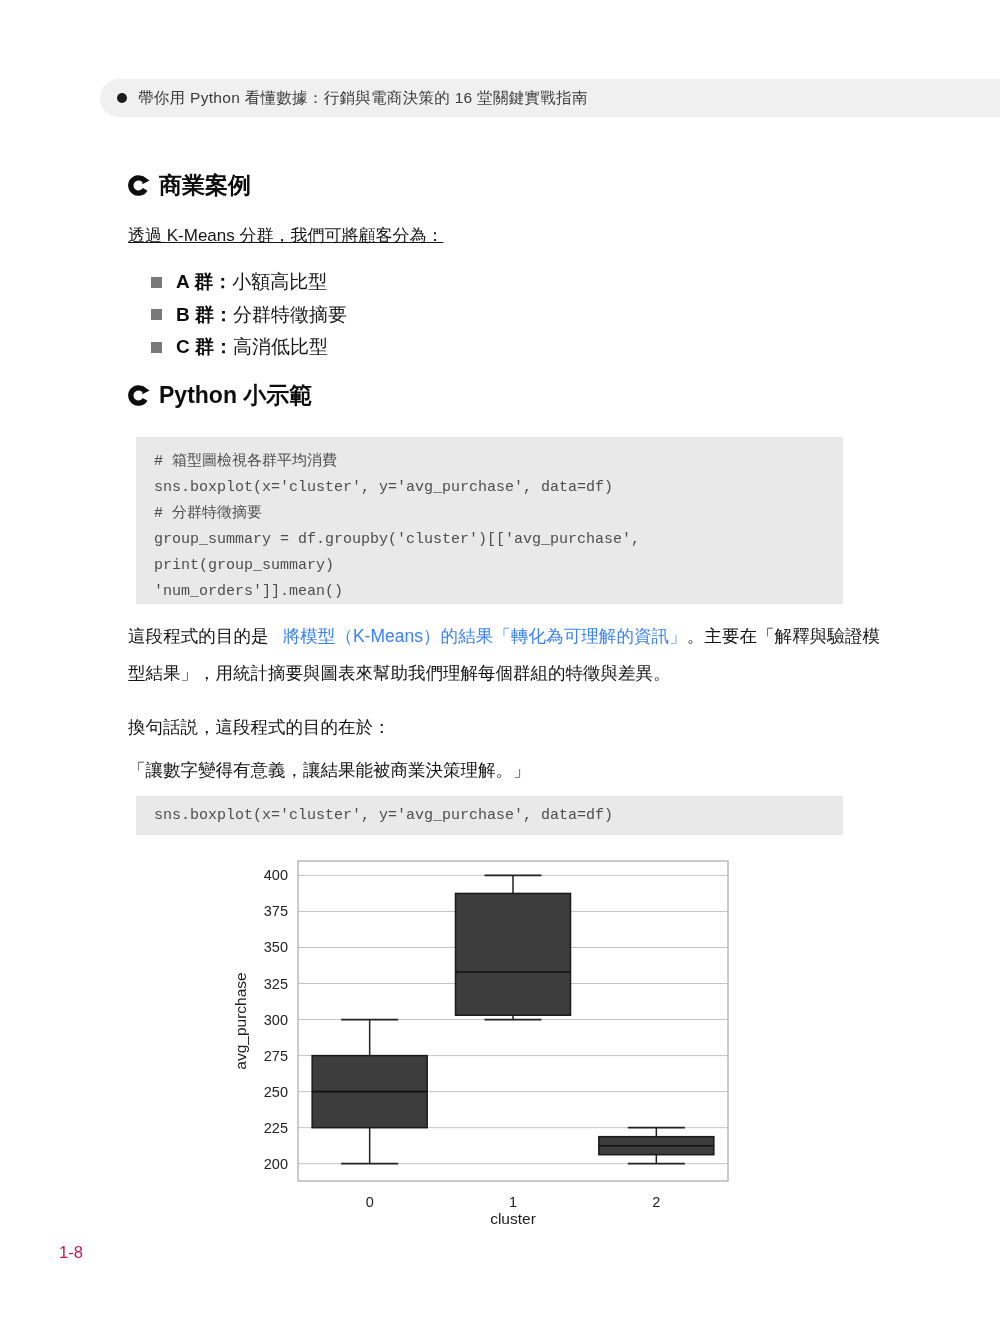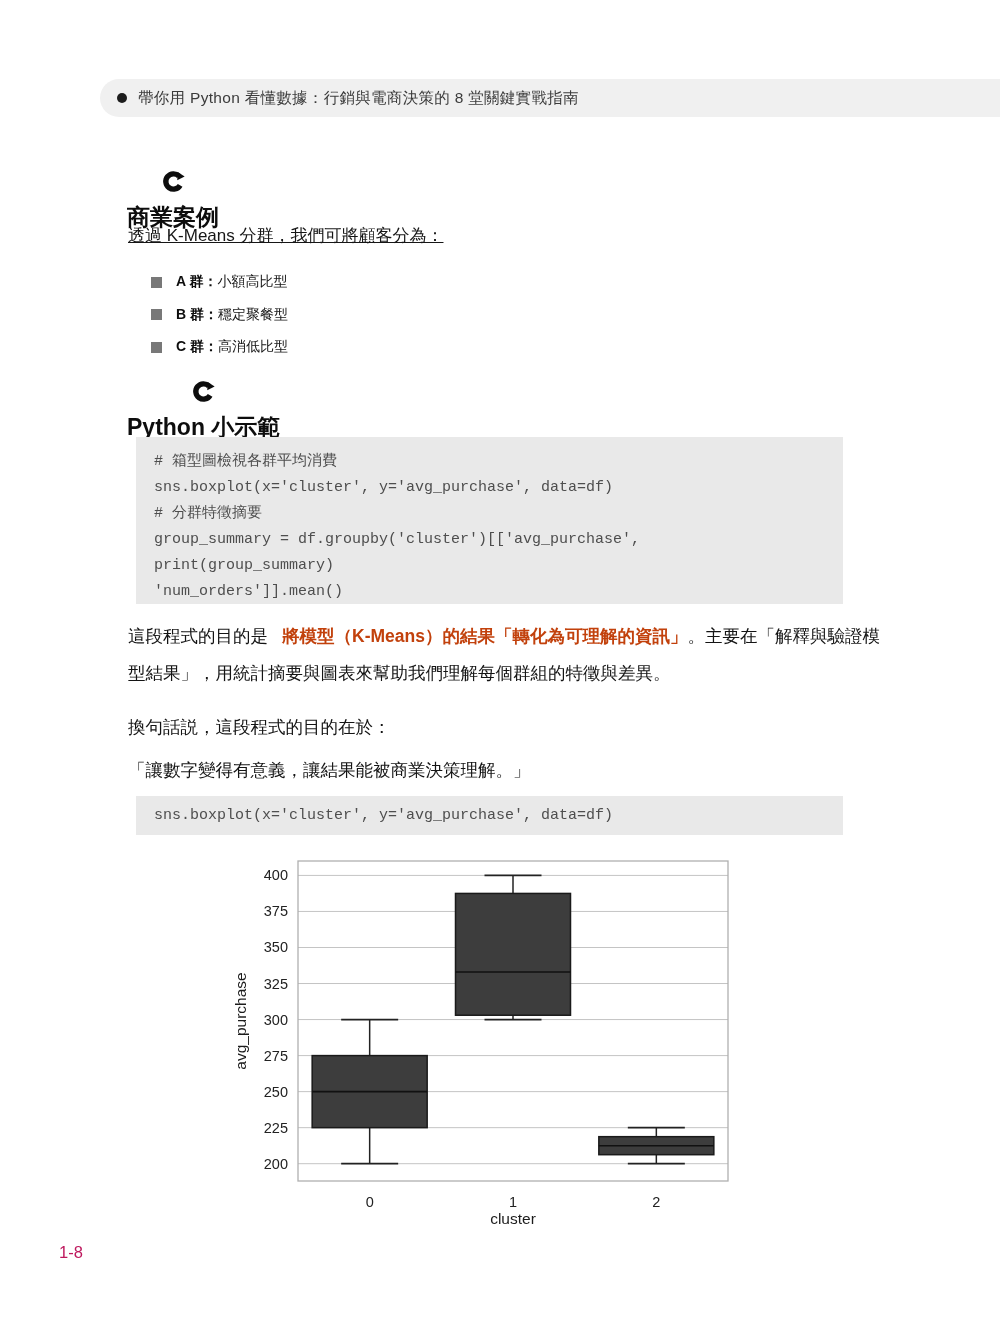--- a/index.html
+++ b/index.html
@@ -10,57 +10,57 @@
   .header-bar {
     position:absolute; left:100px; top:79px; width:900px; height:38px;
     background:#f0f0f0; border-radius:19px 0 0 19px;
     display:flex; align-items:center; gap:11px; padding-left:17px; box-sizing:border-box;
   }
   .header-bullet { width:10px; height:10px; border-radius:50%; background:#1c1c1c; flex:none; }
   .header-title { font-size:15.5px; color:#3b3b3b; letter-spacing:0.3px; white-space:nowrap; }
 
   .section-heading {
     position:absolute; left:127px; display:flex; align-items:center; gap:9px;
-    font-weight:bold; font-size:23px; color:#0d0d0d;flex-direction:column;
+    font-weight:bold; font-size:23px; color:#0d0d0d;
   }
   #heading1 { top:170px; }
   #heading2 { top:380px; }
   .heading-icon { width:23px; height:23px; flex:none; }
 
   .intro { position:absolute; left:128px; top:224px; font-size:17px; color:#161616;text-decoration:underline; }
 
   .bullet-list { position:absolute; left:151px; top:266px; }
-  .bullet-item { display:flex; align-items:center; height:32.5px; font-size:14px; color:#161616; }
+  .bullet-item { display:flex; align-items:center; height:32.5px; font-size:19px; color:#161616; }
   .bullet-square { width:11px; height:11px; background:#787878; margin-right:14px; flex:none; }
   .bullet-label { font-weight:bold; color:#0d0d0d; }
 
   .code-block {
     position:absolute; left:136px; background:#e9e9e9; box-sizing:border-box;
     font-family:"Liberation Mono","DejaVu Sans Mono",monospace; font-size:15px; color:#4e4e4e;
   }
   #code1 { top:437px; width:707px; height:167px; padding:12px 18px; line-height:26px; }
   #code2 { top:796px; width:707px; height:39px; padding:10px 18px; line-height:20px; }
 
   .para { position:absolute; left:128px; width:752px; font-size:17.5px; line-height:37px; color:#141414; }
   #para1 { top:618px; text-align:justify; }
   #para2 { top:709px; }
   #quote { top:752px; }
-  .bold-seg { font-weight:bold; color:#c2410c;margin-left:14px; }
+  .bold-seg { font-weight:normal; color:#3b82f6;margin-left:14px; }
 
   .chart-wrap { position:absolute; left:230px; top:853px; width:520px; height:380px; }
   .chart-wrap svg { display:block; }
 
   .page-number { position:absolute; left:59px; top:1243px; font-size:16.5px; color:#be185d; }
 </style>
 </head>
 <body>
 
 <div class="header-bar">
   <span class="header-bullet"></span>
-  <span class="header-title">帶你用 Python 看懂數據：行銷與電商決策的 8 堂關鍵實戰指南</span>
+  <span class="header-title">帶你用 Python 看懂數據：行銷與電商決策的 16 堂關鍵實戰指南</span>
 </div>
 
 <div class="section-heading" id="heading1">
   <svg class="heading-icon" viewBox="0 0 24 24">
     <path d="M17.66 6.34 A8 8 0 1 0 18.93 16" fill="none" stroke="#0d0d0d" stroke-width="5.6"></path>
     <path d="M16.5 2.0 L23.6 6.9 L15.9 10.8 Z" fill="#0d0d0d"></path>
   </svg>
   <span>商業案例</span>
 </div>
 
@@ -68,21 +68,21 @@
 
 <div class="bullet-list">
   <div class="bullet-item">
     <span class="bullet-square"></span>
     <span class="bullet-label">A 群：</span>
     <span>小額高比型</span>
   </div>
   <div class="bullet-item">
     <span class="bullet-square"></span>
     <span class="bullet-label">B 群：</span>
-    <span>穩定聚餐型</span>
+    <span>分群特徵摘要</span>
   </div>
   <div class="bullet-item">
     <span class="bullet-square"></span>
     <span class="bullet-label">C 群：</span>
     <span>高消低比型</span>
   </div>
 </div>
 
 <div class="section-heading" id="heading2">
   <svg class="heading-icon" viewBox="0 0 24 24">

